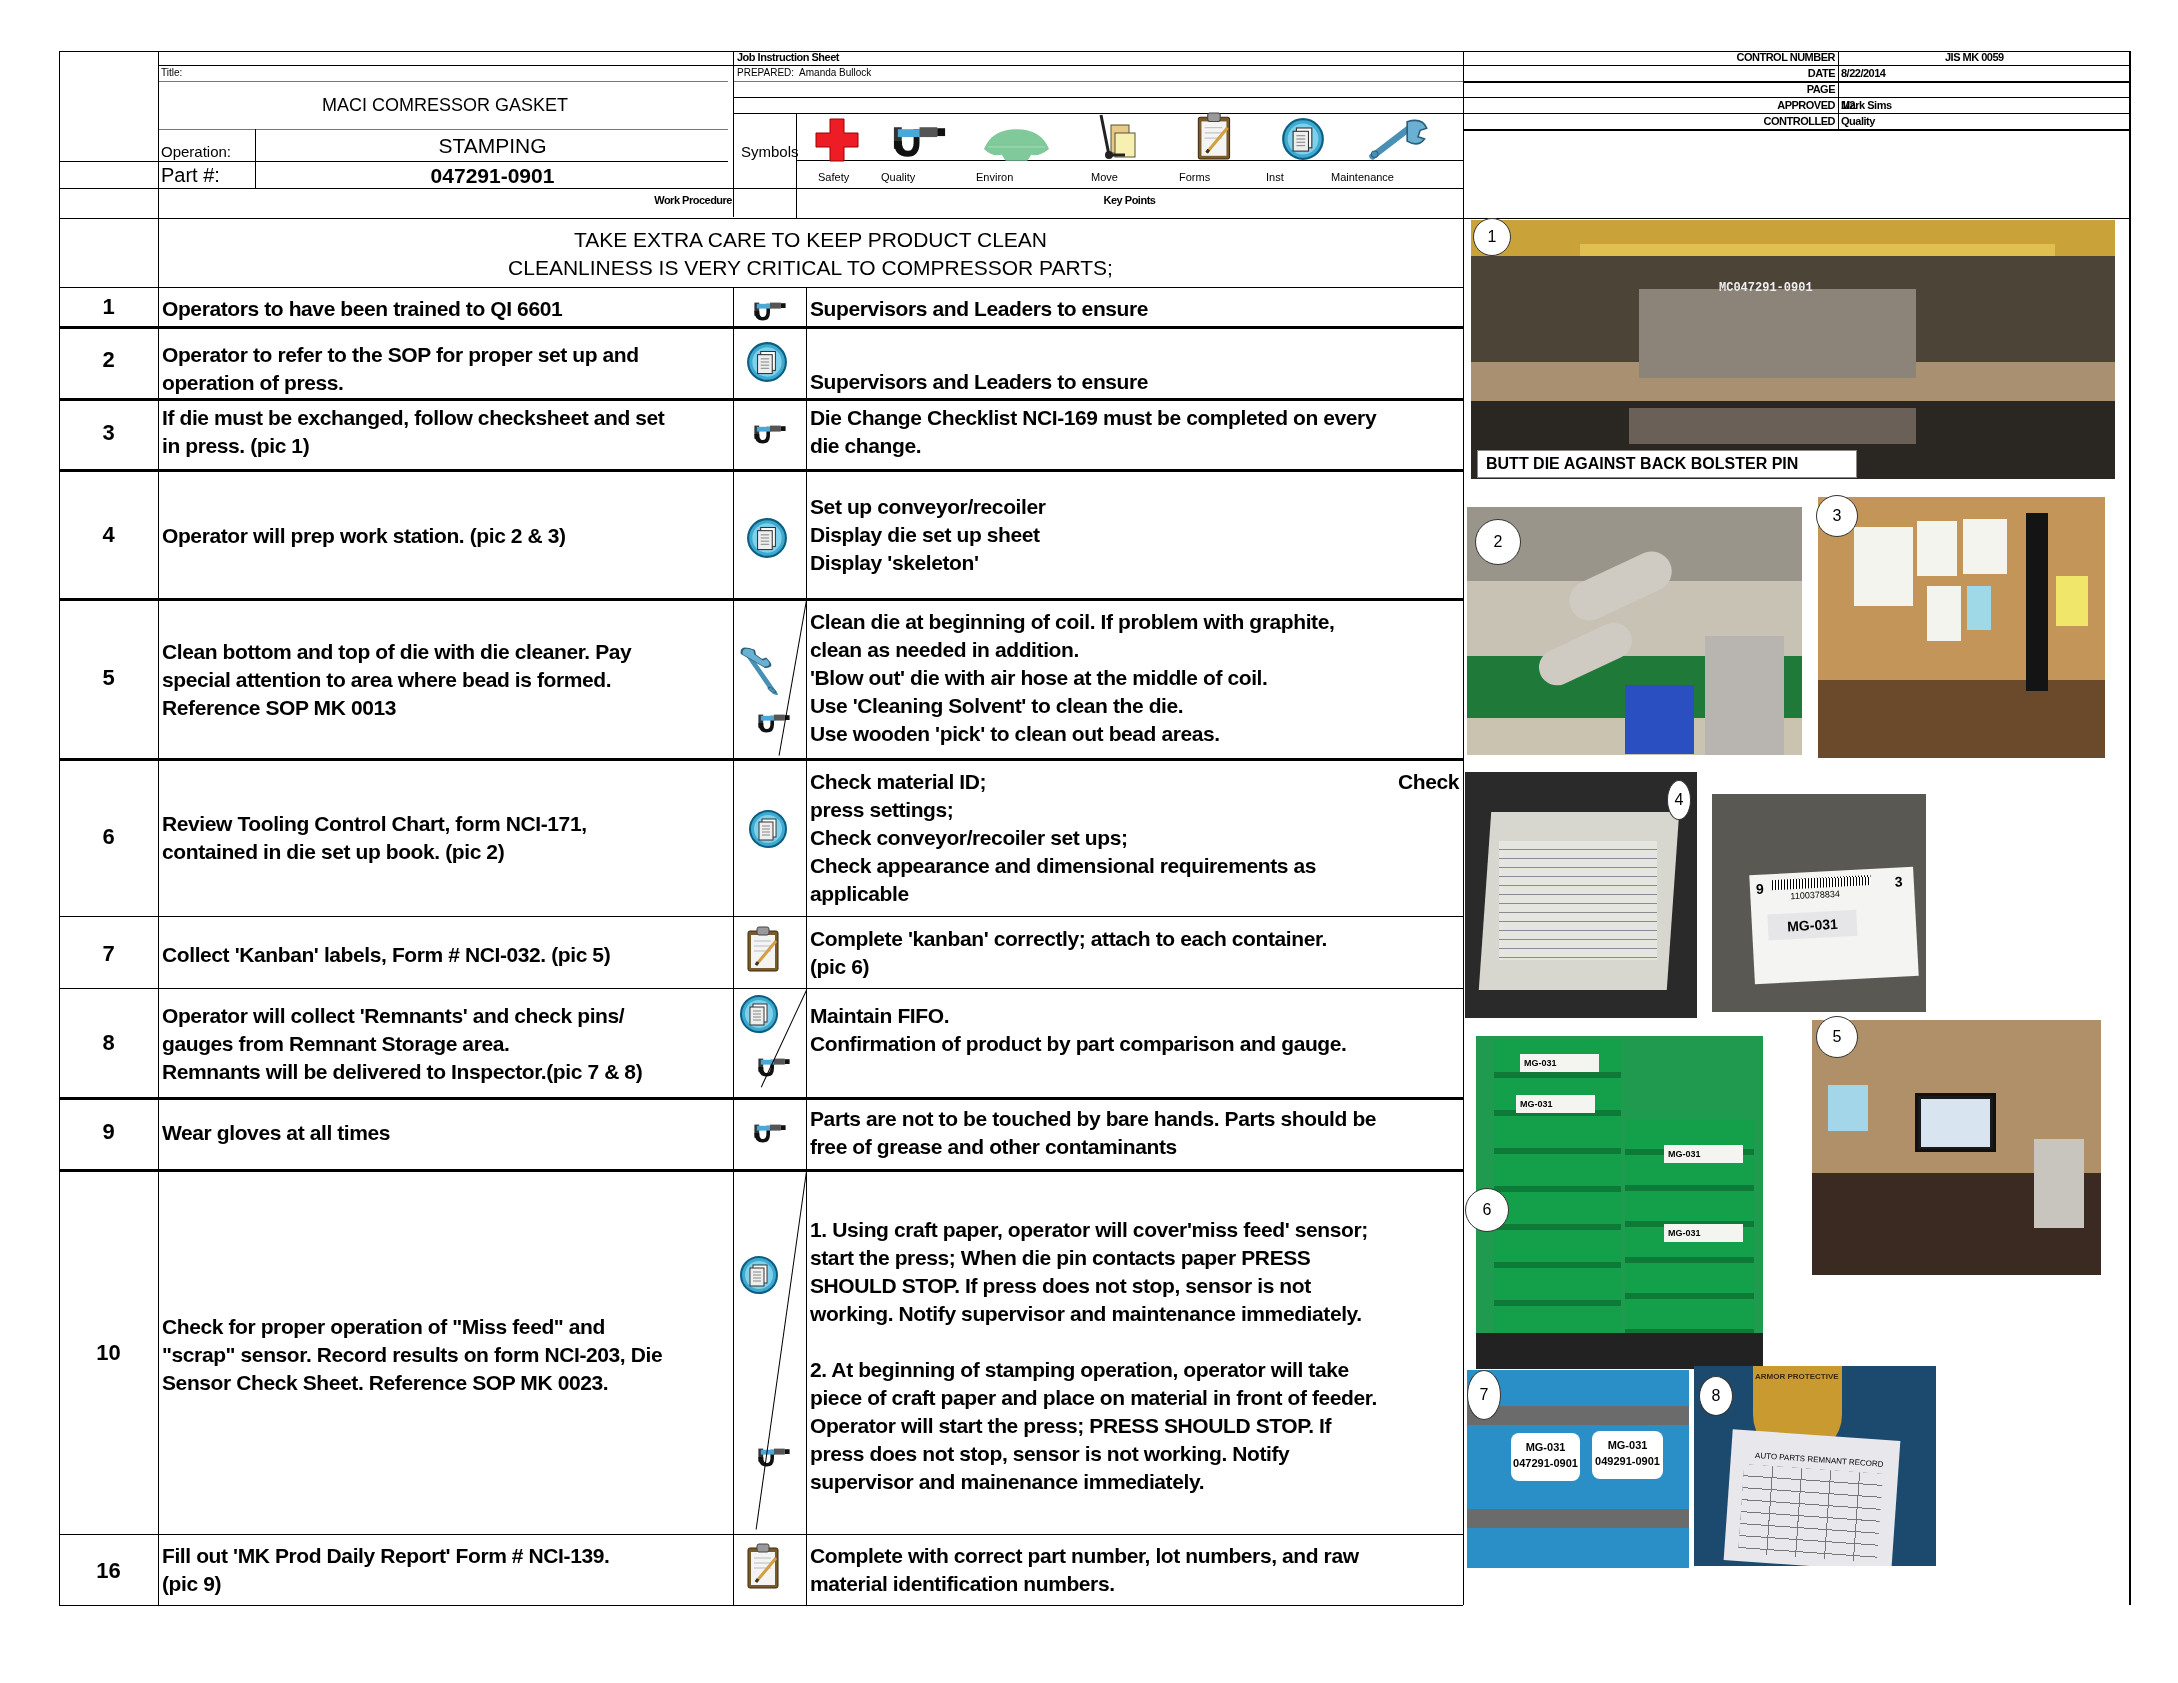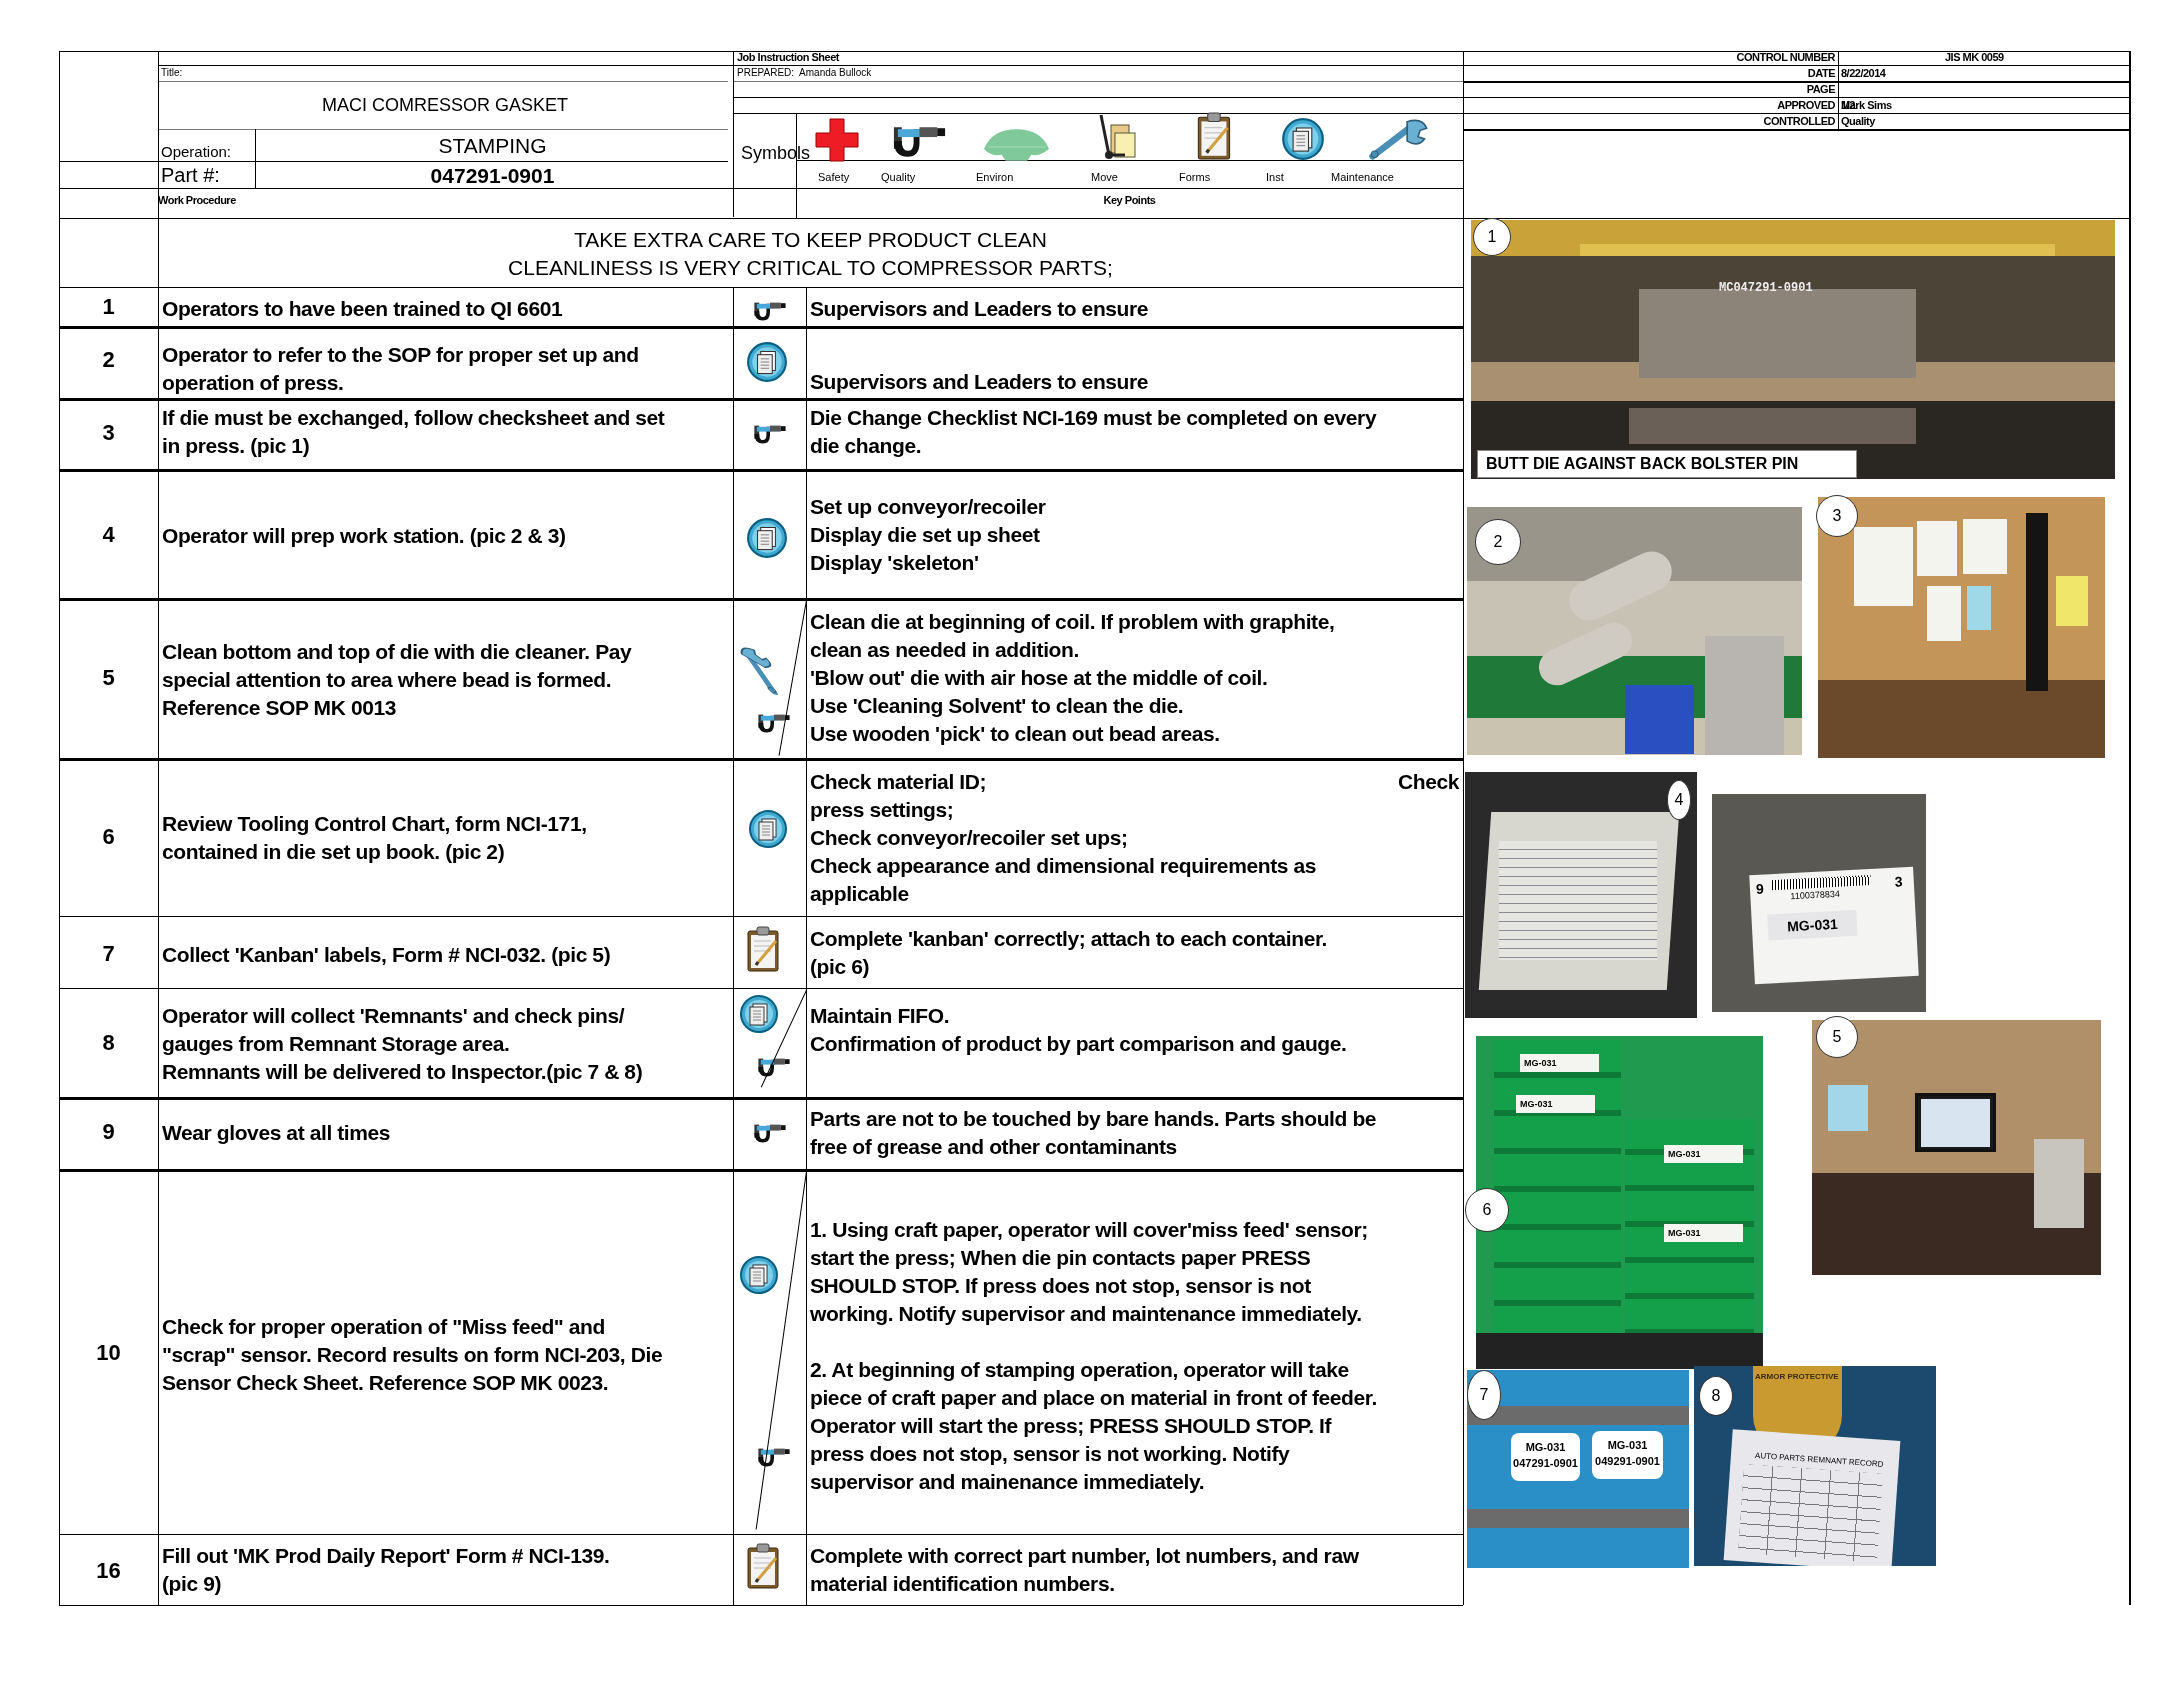--- a/index.html
+++ b/index.html
@@ -107,23 +107,23 @@
 <div class="abs small" style="left:161px; top:67px; font-size:10px;">Title:</div>
 <div class="abs small" style="left:737px; top:67px; font-size:10px;">
   <span>PREPARED:</span>&nbsp;
   <span>Amanda Bullock</span>
 </div>
 <div class="abs" style="left:158px; top:95px; width:574px; text-align:center; font-size:18px;">MACI  COMRESSOR GASKET</div>
 <div class="abs" style="left:161px; top:143px; font-size:15px;">Operation:</div>
 <div class="abs" style="left:257px; top:134px; width:471px; text-align:center; font-size:21px;">STAMPING</div>
 <div class="abs" style="left:161px; top:164px; font-size:20px;">Part #:</div>
 <div class="abs bold" style="left:257px; top:164px; width:471px; text-align:center; font-size:21px;">047291-0901</div>
-<div class="abs small bold cond" style="left:158px; top:194px; width:574px; text-align:left;">Work Procedure</div>
+<div class="abs small bold cond" style="left:158px; top:194px; width:574px; text-align:right;">Work Procedure</div>
 <div class="abs small bold cond" style="left:796px; top:194px; width:667px; text-align:center;">Key Points</div>
-<div class="abs" style="left:741px; top:143px; font-size:18px;">Symbols</div>
+<div class="abs" style="left:741px; top:143px; font-size:15px;">Symbols</div>
 
 <div class="icon" style="left:814px; top:117px; width:46px; height:46px;">
   <svg width="46" height="46" viewBox="0 0 46 46">
       <path d="M16 2 H30 V16 H44 V30 H30 V44 H16 V30 H2 V16 H16 Z" fill="#ee1c24" stroke="#900" stroke-width="1"></path>
     </svg>
 </div>
 <div class="icon" style="left:889px; top:121px; width:61px; height:40px;"><svg width="61" height="40" viewBox="0 0 62 40">
       <use href="#ico-micrometer"></use>
     </svg></div>
 <div class="icon" style="left:982px; top:127px; width:69px; height:34px;">

